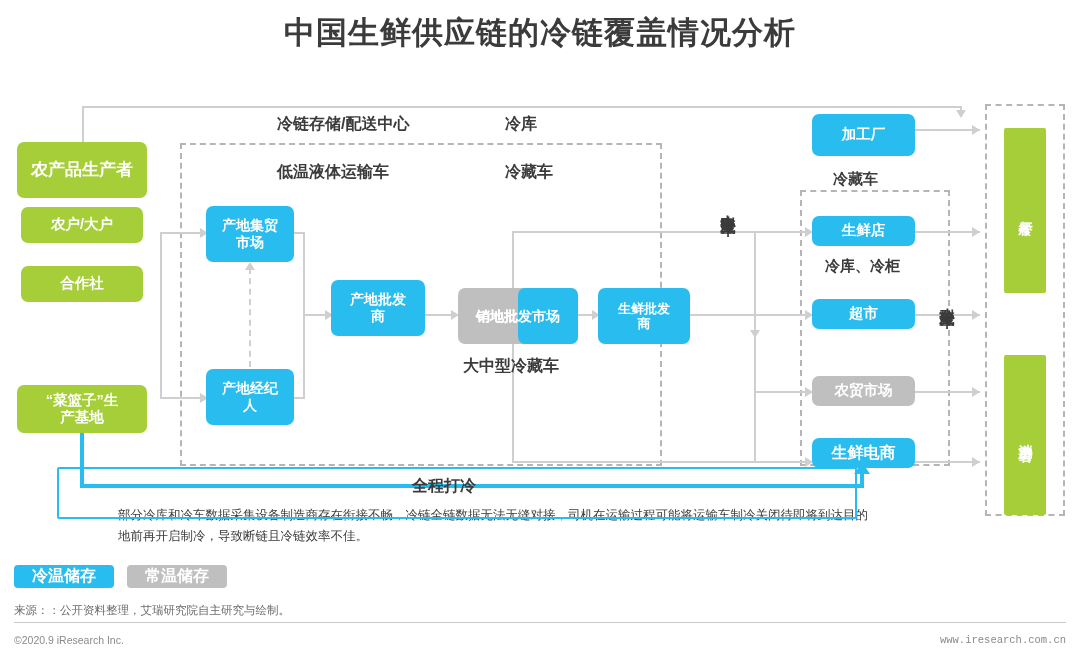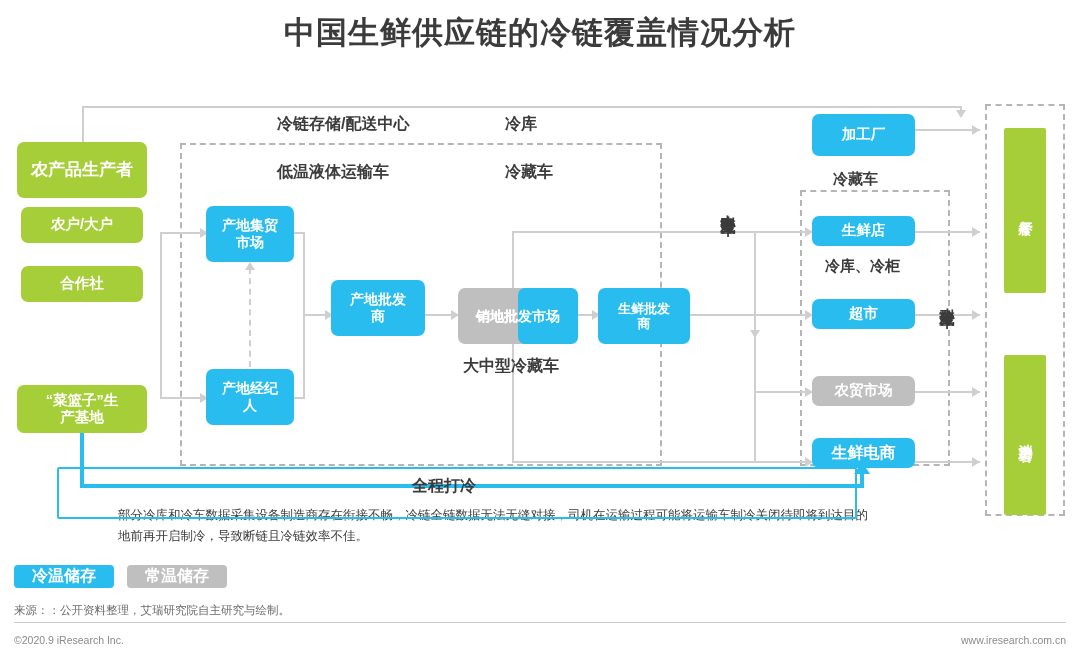--- a/index.html
+++ b/index.html
@@ -89,21 +89,21 @@
     border-radius: 4px; color: #fff; font-size: 16px; font-weight: bold;
   }
 
   
   .source {
     position: absolute; left: 14px; top: 603px;
     font-size: 11.5px; color: #6b6b6b;
   }
   .rule { position: absolute; left: 14px; top: 622px; width: 1052px; height: 1px; background: #c9c9c9; }
   .copy { position: absolute; left: 14px; top: 634px; font-size: 10.5px; color: #8a8a8a; }
-  .site { position: absolute; right: 14px; top: 634px; font-size: 10.5px; color: #8a8a8a; }
+  .site { position: absolute; right: 14px; top: 634px; font-size: 10.5px; color: #8a8a8a; font-family: Liberation Mono, monospace; }
 </style>
 </head>
 <body>
 
 <div id="page">
 
   <div class="title">中国生鲜供应链的冷链覆盖情况分析</div>
 
   <div class="zone" style="left:180px; top:143px; width:482px; height:323px;"></div>
   <div class="zone" style="left:800px; top:190px; width:150px; height:276px;"></div>

